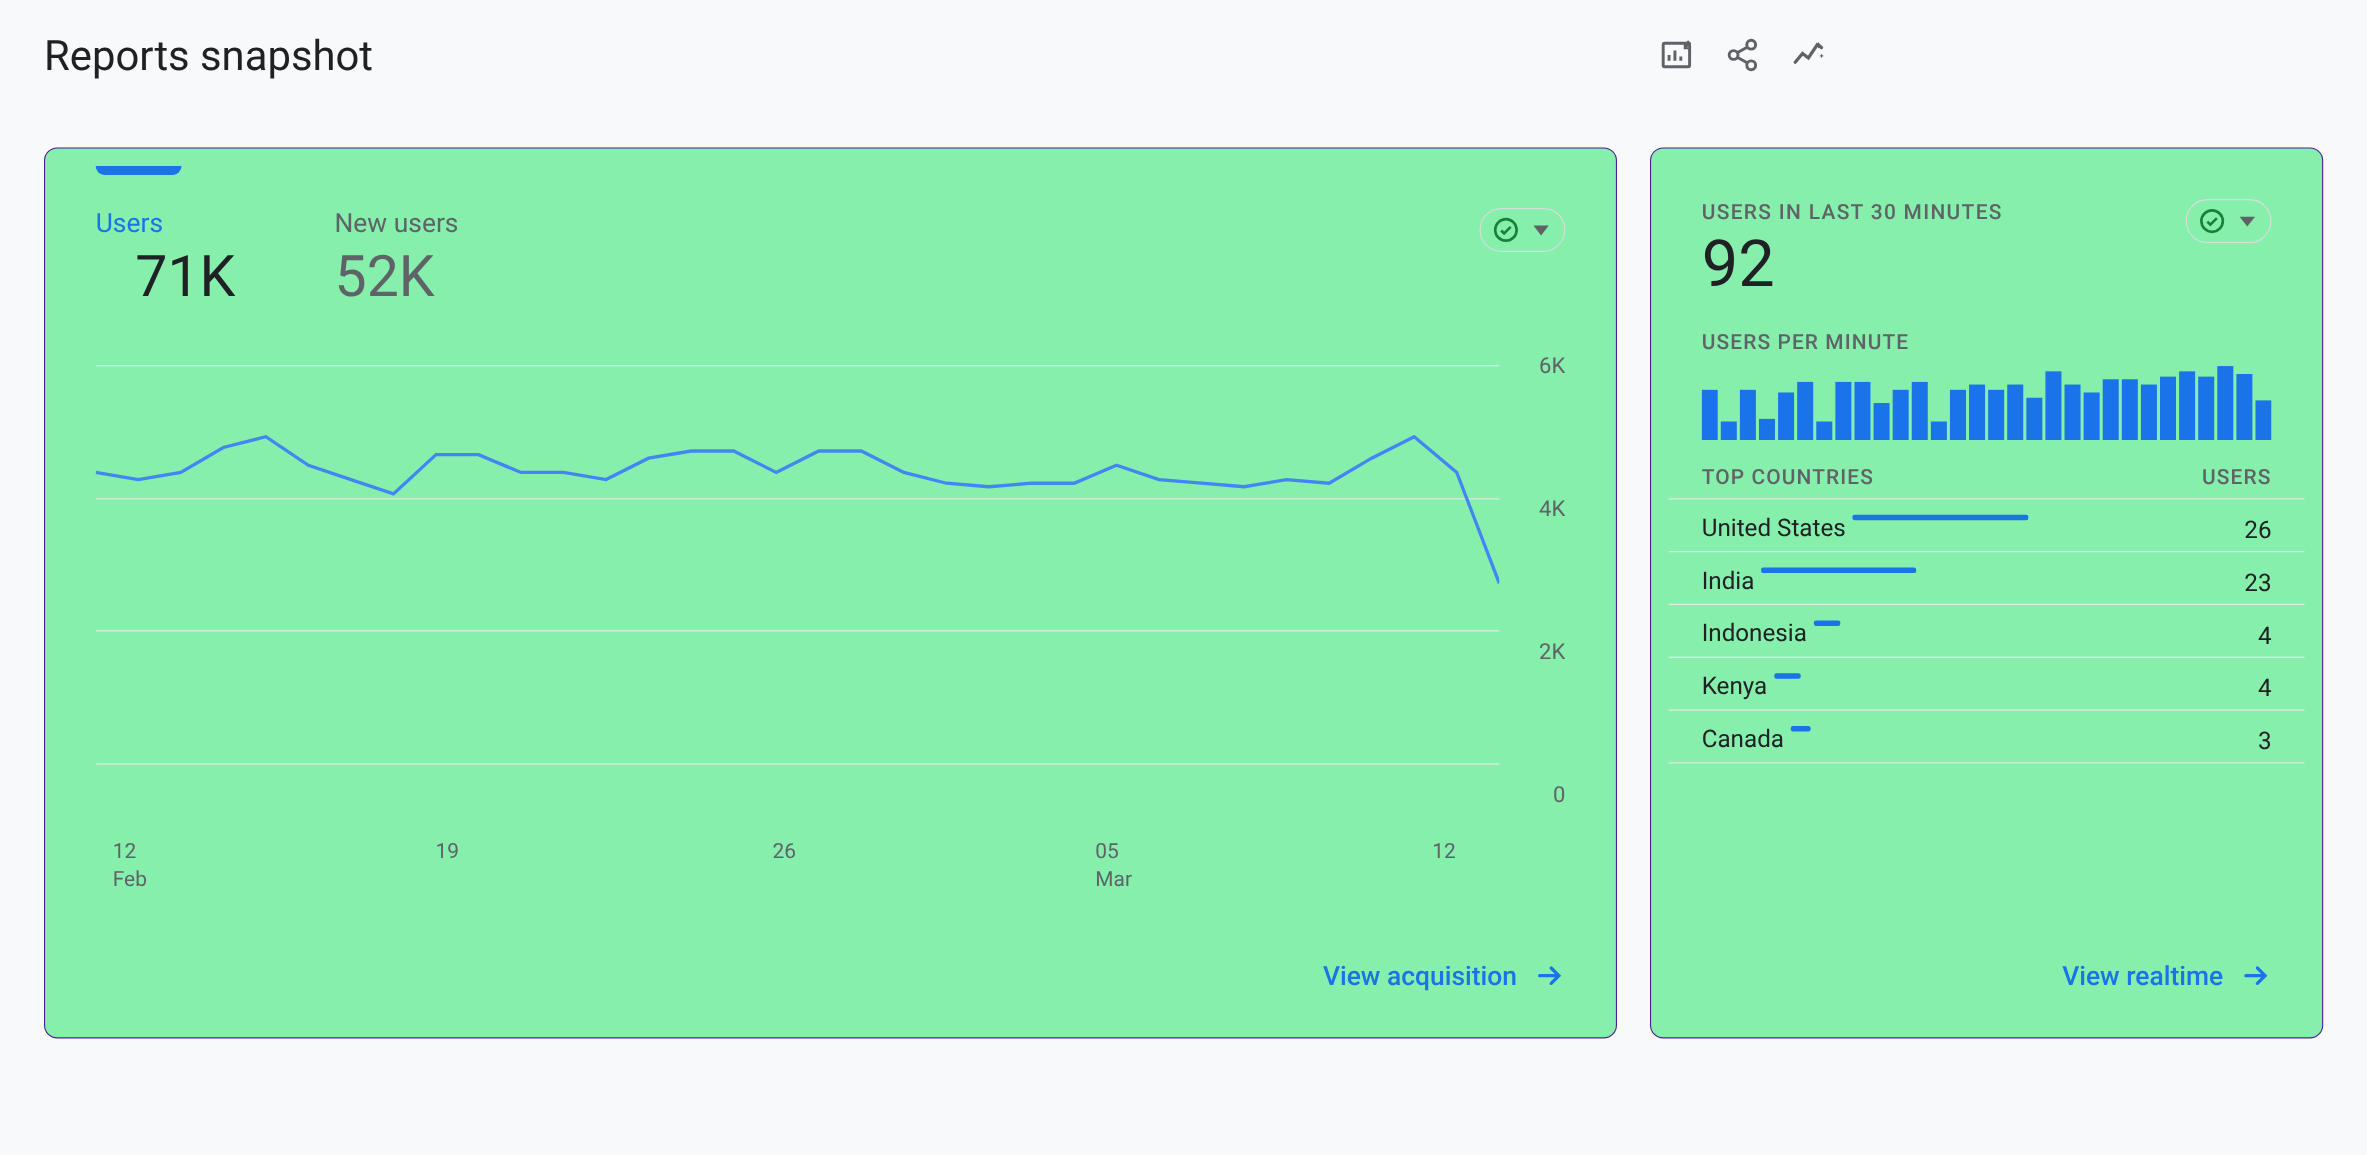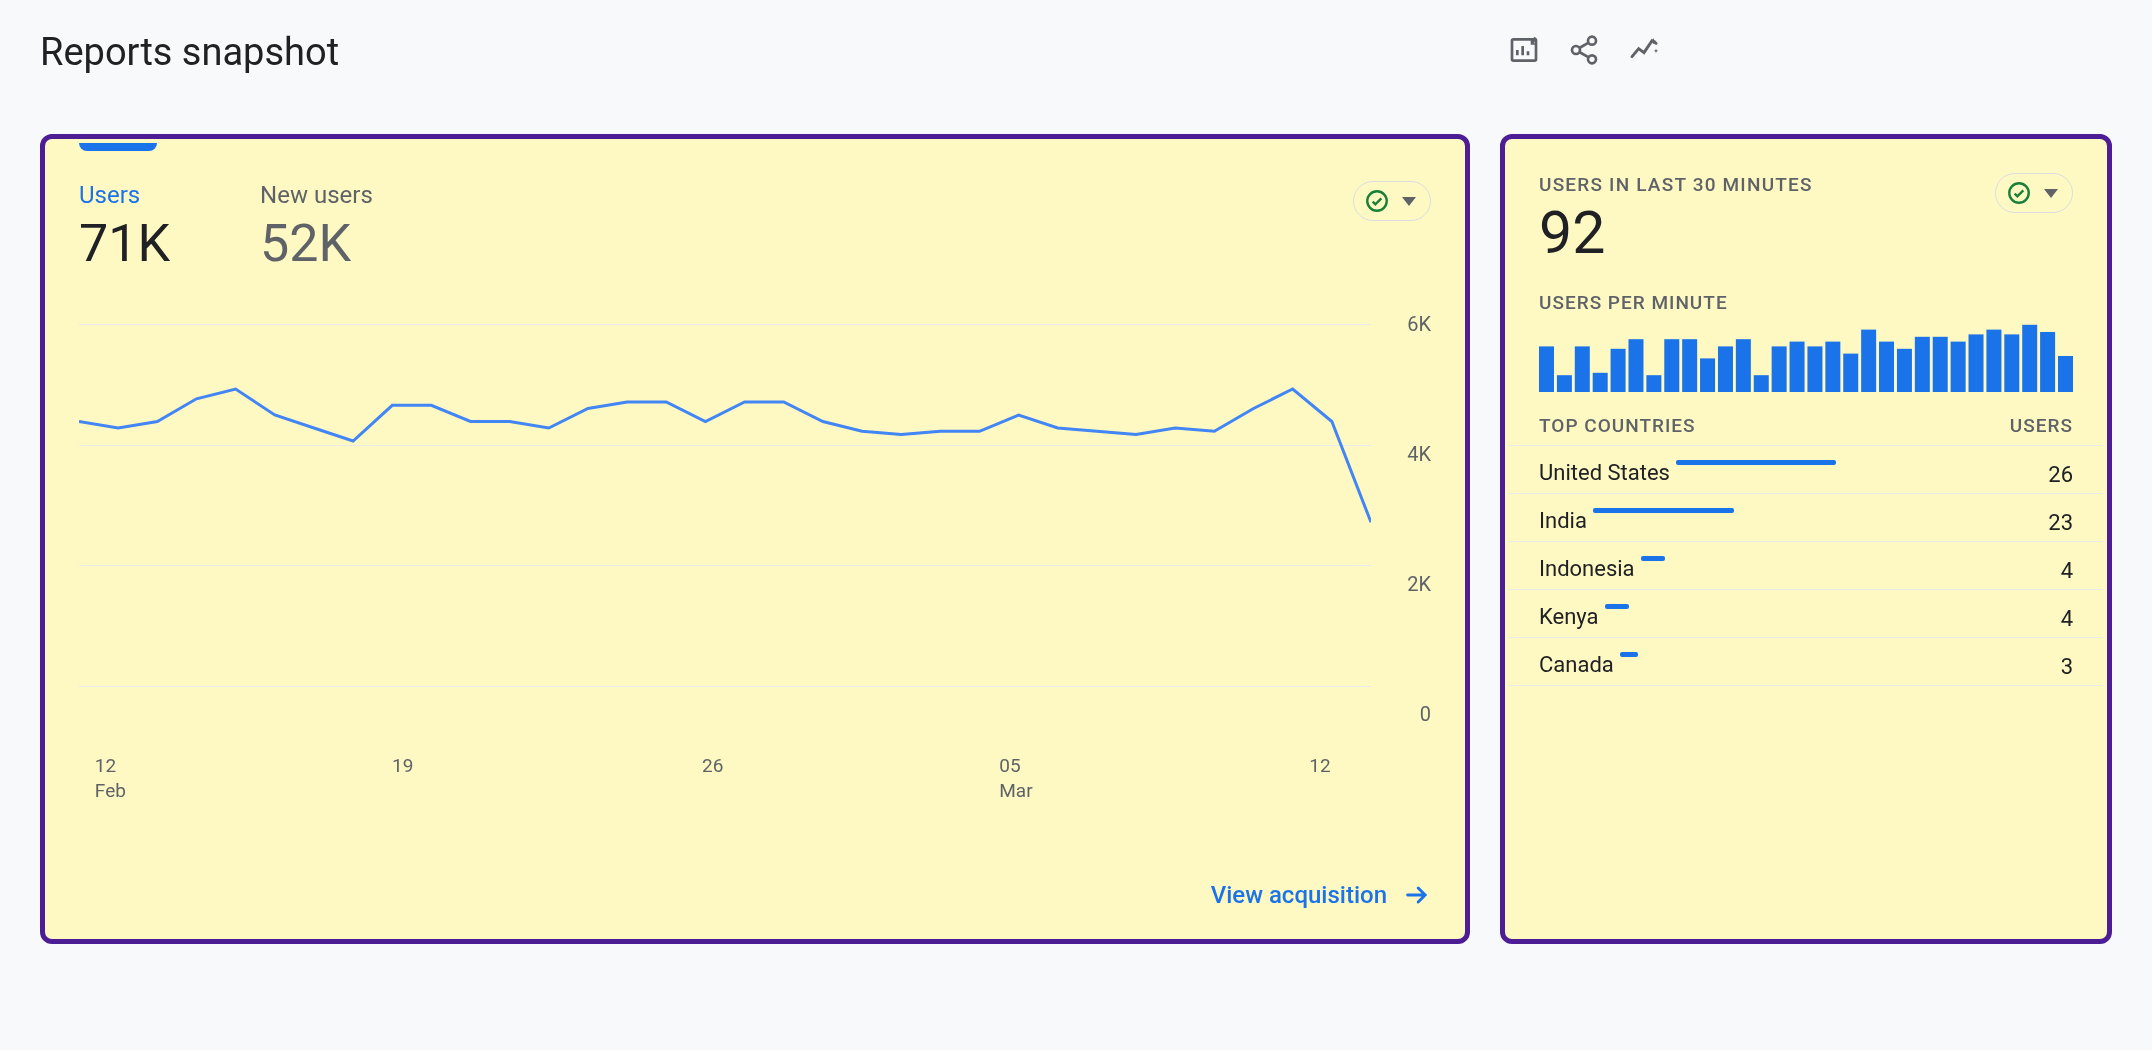--- a/index.html
+++ b/index.html
@@ -32,24 +32,24 @@
     align-items: center;
     color: #5f6368;
   }
   .header-icons svg { width: 32px; height: 32px; cursor: pointer; }
 
   .cards {
     display: flex;
     gap: 30px;
   }
   .card {
-    background: #fef9c3;
-    border: 5px solid #4c1d95;
+    background: #86efac;
+    border: 1px solid #4c1d95;
     border-radius: 12px;
-    padding: 4px;
+    padding: 16px;
     overflow: hidden;
     display: flex;
     flex-direction: column;
   }
   .card-main {
     flex: 0 0 1430px;
     width: 1430px;
     height: 810px;
   }
   .card-rt {
@@ -75,21 +75,21 @@
     color: #5f6368;
     font-weight: 400;
   }
   .metric-label.active { color: #1a73e8; }
   .metric-value {
     font-size: 52px;
     color: #5f6368;
     font-weight: 400;
     margin-top: 4px;
   }
-  .metric-value.active { color: #202124; }
+  .metric-value.active { color: #202124; margin-left: 36px; }
 
   .pill {
     position: absolute;
     top: 30px;
     right: 30px;
     display: flex;
     align-items: center;
     gap: 6px;
     border: 1px solid #dadce0;
     border-radius: 999px;
@@ -410,16 +410,24 @@
           </div>
           <div class="country-row">
             <div class="country-name-wrap">
          <span>Canada</span>
          <div class="country-bar" style="width:18.461538461538463px"></div>
        </div>
        <div class="country-users">3</div>
           </div>
         </div>
 
+      <div class="card-footer">
+        <div class="view-link">
+          <span>View realtime</span>
+          <svg class="arrow" viewBox="0 0 24 24" fill="none" stroke="#1a73e8" stroke-width="2.5" stroke-linecap="round">
+            <path d="M4 12h15M13 6l6 6-6 6"></path>
+          </svg>
+        </div>
+      </div>
     </div>
 
   </div>
 </div>
 
 </body></html>

